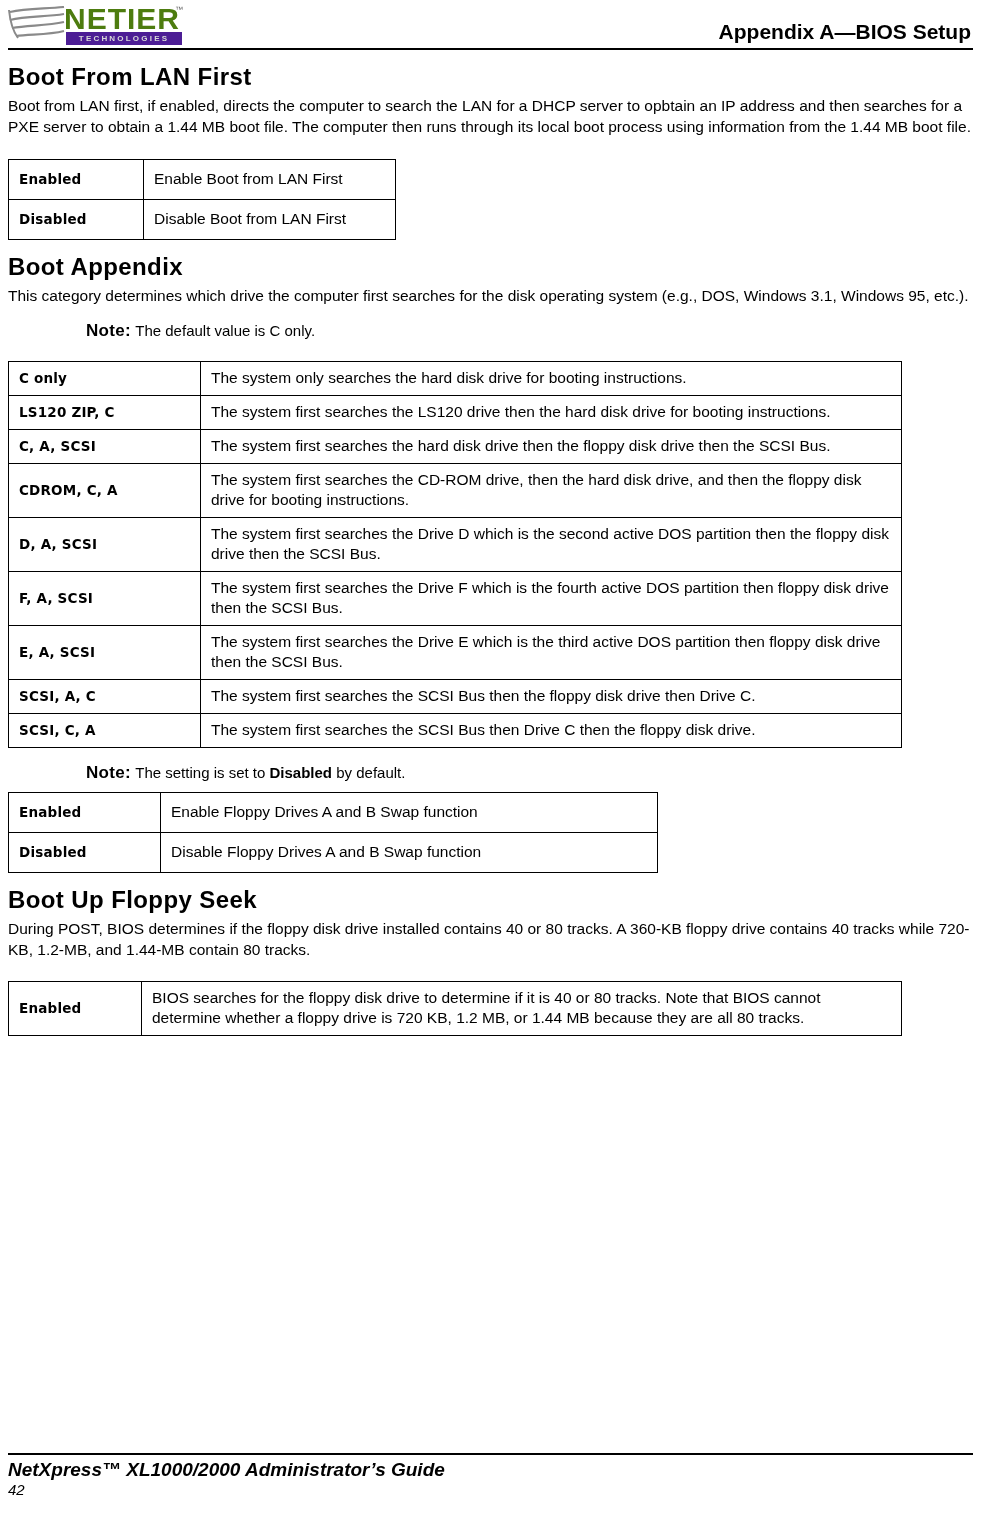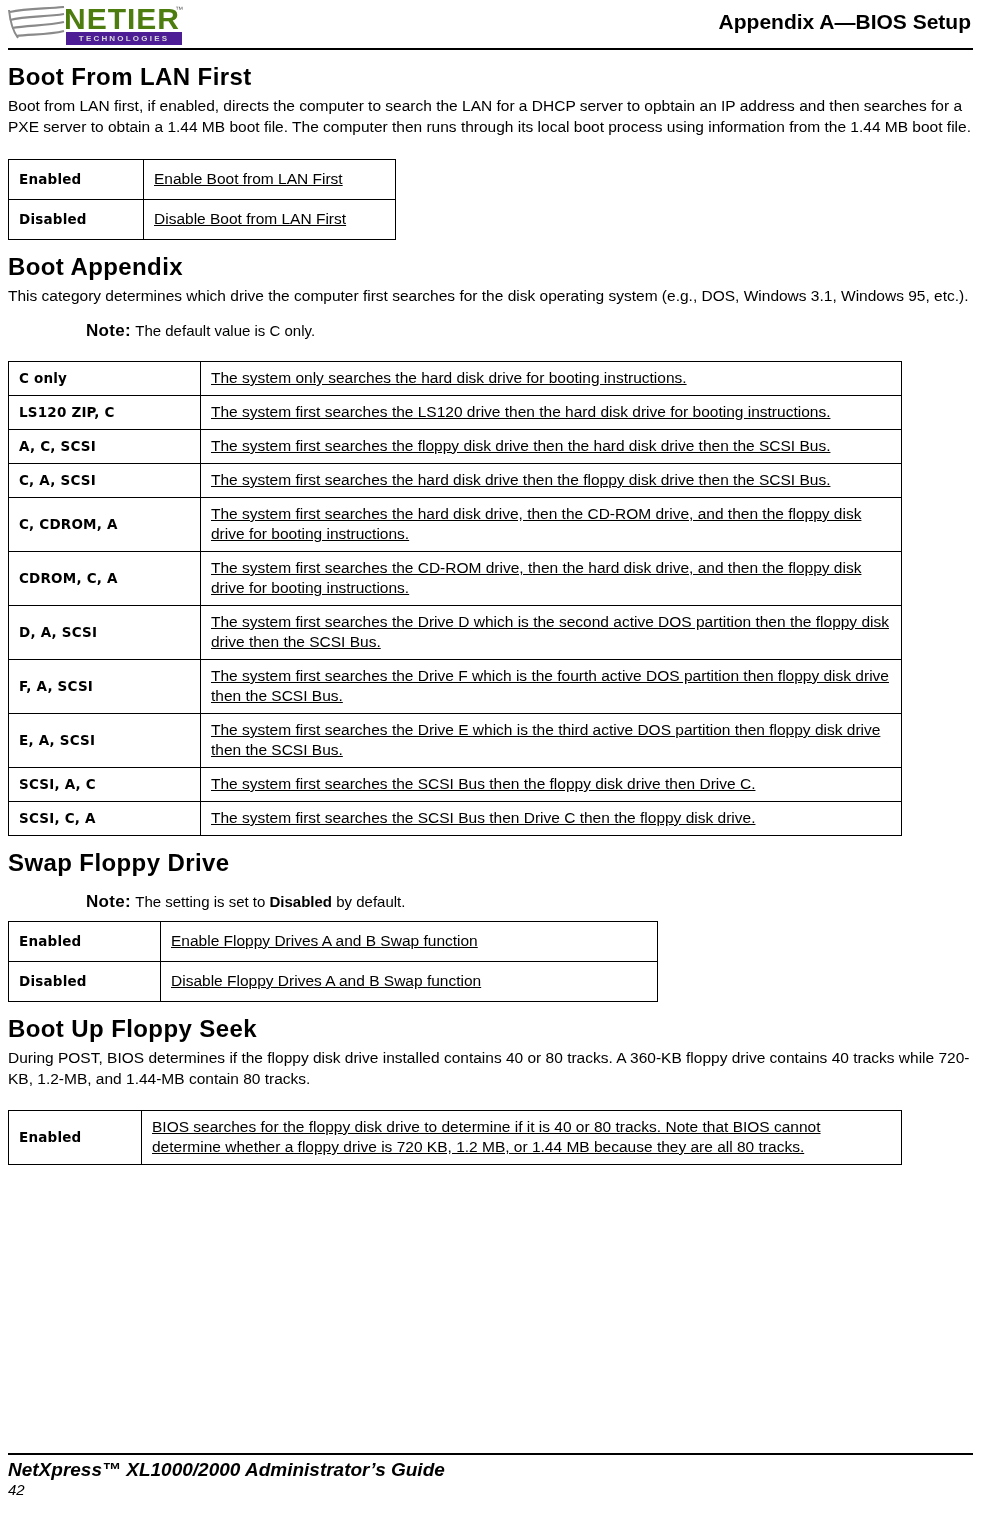--- a/index.html
+++ b/index.html
@@ -74,21 +74,21 @@
     font-size: 8px;
     font-weight: bold;
     letter-spacing: 2.2px;
     text-align: center;
     line-height: 13px;
   }
   .header-title {
     font-weight: bold;
     font-size: 21px;
     letter-spacing: 0px;
-    padding-bottom: 14px;
+    padding-bottom: 4px;
     margin-right: 2px;
   }
 
   
   h1.sec {
     font-size: 24px;
     font-weight: bold;
     margin: 13px 0 4px 0;
     letter-spacing: 0.4px;
   }
@@ -124,21 +124,20 @@
     line-height: 20px;
   }
   table.doc td.key {
     font-weight: bold;
     font-family: "DejaVu Sans", sans-serif;
     font-size: 13.5px;
     letter-spacing: 0.2px;
   }
   table.doc td.desc {
     font-family: "Liberation Sans", sans-serif;
-    text-decoration: underline;
   }
 
   #tbl-lan { width: 388px; margin-top: 22px; }
   #tbl-lan col.c1 { width: 135px; }
   #tbl-lan td { height: 26px; }
 
   #tbl-seq { width: 894px; margin-top: 20px; }
   #tbl-seq col.c1 { width: 192px; }
 
   #tbl-swap { width: 650px; margin-top: 9px; }
@@ -223,32 +222,24 @@
     <tbody>
       <tr>
         <td class="key">C only</td>
         <td class="desc">The system only searches the hard disk drive for booting instructions.</td>
       </tr>
       <tr>
         <td class="key">LS120 ZIP, C</td>
         <td class="desc">The system first searches the LS120 drive then the hard disk drive for booting instructions.</td>
       </tr>
       <tr>
-        <td class="key">A, C, SCSI</td>
-        <td class="desc">The system first searches the floppy disk drive then the hard disk drive then the SCSI Bus.</td>
-      </tr>
-      <tr>
         <td class="key">C, A, SCSI</td>
         <td class="desc">The system first searches the hard disk drive then the floppy disk drive then the SCSI Bus.</td>
       </tr>
       <tr>
-        <td class="key">C, CDROM, A</td>
-        <td class="desc">The system first searches the hard disk drive, then the CD-ROM drive, and then the floppy disk drive for booting instructions.</td>
-      </tr>
-      <tr>
         <td class="key">CDROM, C, A</td>
         <td class="desc">The system first searches the CD-ROM drive, then the hard disk drive, and then the floppy disk drive for booting instructions.</td>
       </tr>
       <tr>
         <td class="key">D, A, SCSI</td>
         <td class="desc">The system first searches the Drive D which is the second active DOS partition then the floppy disk drive then the SCSI Bus.</td>
       </tr>
       <tr>
         <td class="key">F, A, SCSI</td>
         <td class="desc">The system first searches the Drive F which is the fourth active DOS partition then floppy disk drive then the SCSI Bus.</td>
@@ -261,21 +252,20 @@
         <td class="key">SCSI, A, C</td>
         <td class="desc">The system first searches the SCSI Bus then the floppy disk drive then Drive C.</td>
       </tr>
       <tr>
         <td class="key">SCSI, C, A</td>
         <td class="desc">The system first searches the SCSI Bus then Drive C then the floppy disk drive.</td>
       </tr>
     </tbody>
   </table>
 
-  <h1 class="sec">Swap Floppy Drive</h1>
 
   <div class="note-line">
     <span class="note-label">Note:</span>
     <span class="note-text">The setting is set to </span><span class="note-text note-bold">Disabled</span><span class="note-text"> by default.</span>
   </div>
 
   <table class="doc" id="tbl-swap">
     <colgroup>
         <col class="c1">
         <col>

